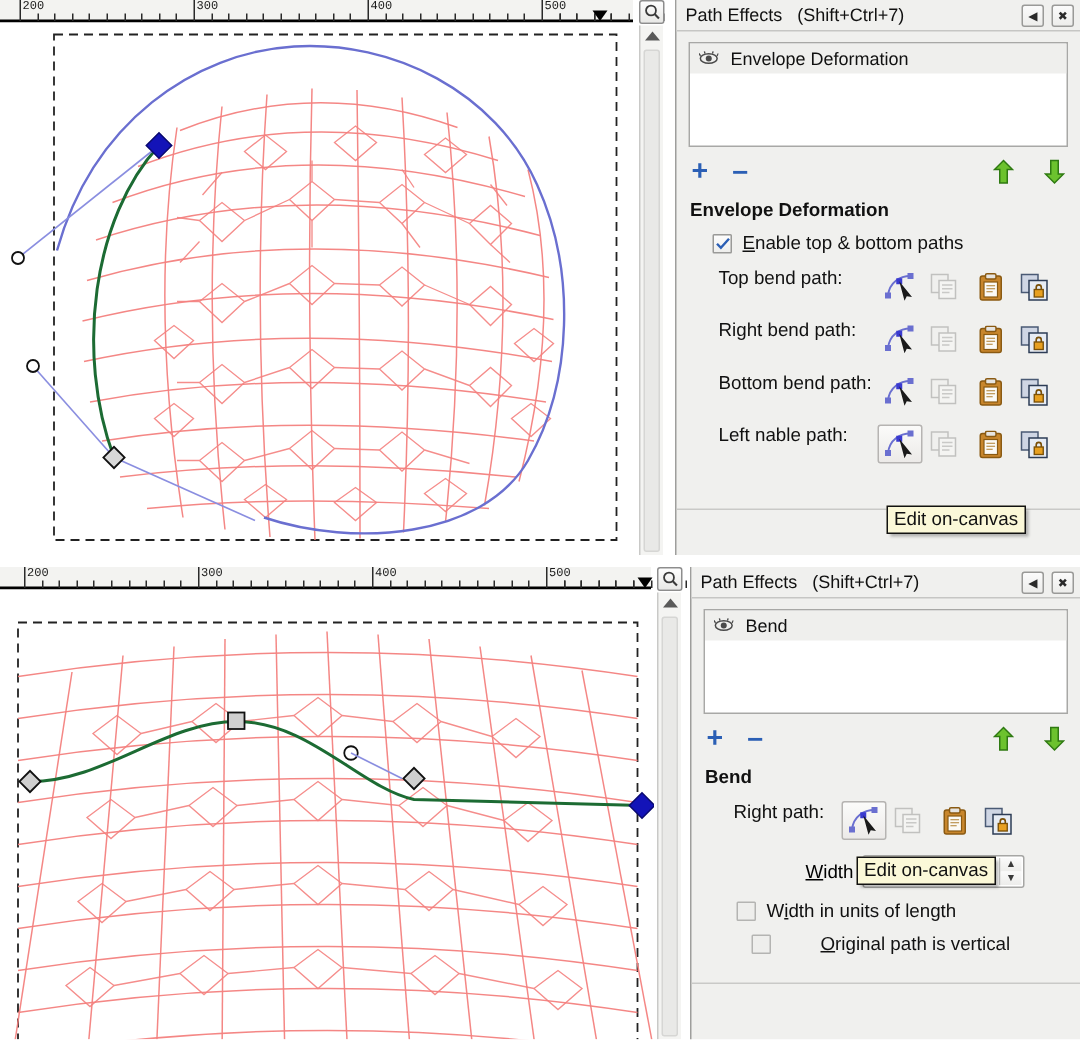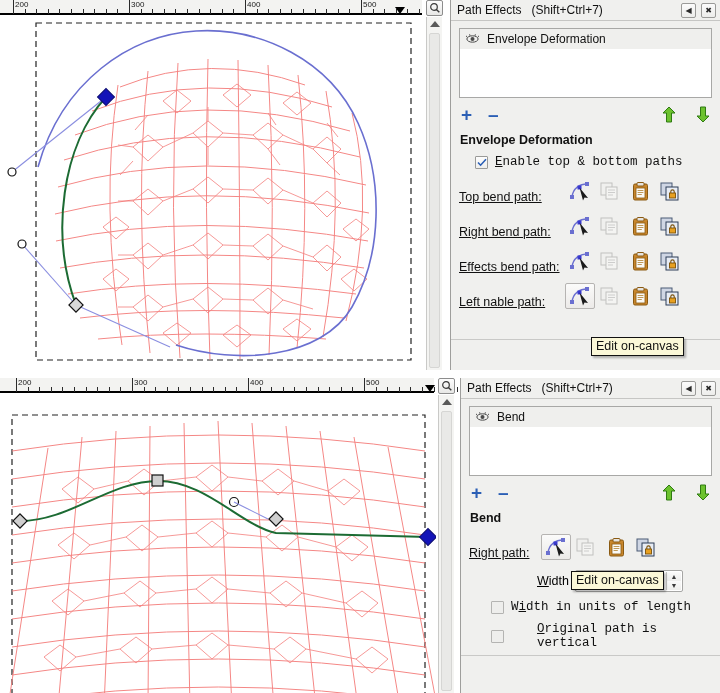--- a/index.html
+++ b/index.html
@@ -21,21 +21,21 @@
     position: absolute; left: 0; top: 0; height: 15px;
     background: #f3f3f1;
     border-bottom: 1px solid #000;
   }
   .ruler .tickline { position: absolute; left: 0; right: 0; bottom: 0; height: 1px; background:#000; }
   .ruler .tick { position: absolute; bottom: 0; width: 1px; background: #2a2a2a; }
   .ruler .tick.major { height: 14px; }
   .ruler .tick.minor { height: 5px; }
   .ruler .rlabel {
     position: absolute; top: 0px; font-size: 8px; color: #1a1a1a;
-    font-family: Liberation Sans, sans-serif; line-height: 9px;
+    font-family: Liberation Mono, monospace; line-height: 9px;
   }
   .ruler .pointer {
     position: absolute; bottom: 0px;
     width: 0; height: 0;
     border-left: 5px solid transparent;
     border-right: 5px solid transparent;
     border-top: 7px solid #000;
   }
   .canvas-body { position: absolute; left: 0; top: 15px; right: 0; bottom: 0; background: #fff; }
 
@@ -107,35 +107,35 @@
   .arrw { width: 14px; height: 17px; }
   .arrw + .arrw { margin-left: 20px; }
 
   .section-title {
     margin: 9px 0 0 9px;
     font-size: 12.5px; font-weight: bold; color: #111;
   }
 
   .chk-row {
     display: flex; align-items: center; gap: 7px;
-    margin: 8px 0 0 24px; font-size: 12.5px; color: #111; font-family: Liberation Mono, monospace;
+    margin: 8px 0 0 24px; font-size: 12.5px; color: #111;
   }
   .chkbox {
     width: 13px; height: 13px; flex: none;
     background: linear-gradient(#fdfdfd,#eeeeec);
     border: 1px solid #9a9a98; border-radius: 1px;
     display: flex; align-items: center; justify-content: center;
   }
   .chkbox.off { background: #eeeeec; border-color:#b4b4b2;}
   .u { text-decoration: underline; }
 
   .path-row {
-    display: flex; align-items: flex-end;
-    margin-top: 9px; padding-left: 8px;
-    font-size: 12.5px; color: #111; text-decoration: underline;
+    display: flex; align-items: flex-start;
+    margin-top: 9px; padding-left: 28px;
+    font-size: 12.5px; color: #111;
   }
   .icons { display: flex; align-items: center; }
   .iconbtn {
     width: 30px; height: 26px;
     display: flex; align-items: center; justify-content: center;
     border: 1px solid transparent; border-radius: 2px;
   }
   .iconbtn.active {
     background: linear-gradient(#fbfbfa,#eceae8);
     border: 1px solid #b6b4b2;
@@ -454,21 +454,21 @@
             <rect x="1" y="1" width="11" height="12" fill="#cfd6e4" stroke="#4a5a74" stroke-width="1"></rect>
             <rect x="6" y="5" width="12" height="13" fill="#e7ecf4" stroke="#2d3c56" stroke-width="1"></rect>
             <rect x="9.5" y="11" width="6" height="5" fill="#e8a020" stroke="#7a5008" stroke-width="0.9"></rect>
             <path d="M10.8 11 V9.6 A1.7 1.7 0 0 1 14.2 9.6 V11" fill="none" stroke="#7a5008" stroke-width="1.1"></path>
           </svg>
         </span>
       </span>
     </div>
 
     <div class="path-row">
-      <span style="width:106px;display:inline-block;">Effects bend path:</span>
+      <span style="width:106px;display:inline-block;">Bottom bend path:</span>
       <span class="icons">
         <span class="iconbtn">
           <svg width="22" height="20" viewBox="0 0 22 20">
             <path d="M3 16 C4 7 11 3 18 3" fill="none" stroke="#6a6fd0" stroke-width="1.3"></path>
             <rect x="1" y="14" width="4" height="4" fill="#6a6fd0"></rect>
             <rect x="16" y="1" width="4" height="4" fill="#6a6fd0"></rect>
             <rect x="8.5" y="4.5" width="4" height="4" fill="#3a3ad0"></rect>
             <path d="M10.5 6.5 L19 17 L15.5 16.5 L14 19.5 Z" fill="#1a1a1a"></path>
           </svg>
         </span>
@@ -772,21 +772,21 @@
           <div>▲</div>
           <div>▼</div>
         </span>
       </span>
     </div>
 
     <div class="chk-row" style="margin-left:30px;">
       <span class="chkbox off"></span>
       <span>W<span class="u">i</span>dth in units of length</span>
     </div>
-    <div class="chk-row" style="margin-left:30px;gap:33px;">
+    <div class="chk-row" style="margin-left:40px;gap:33px;">
       <span class="chkbox off"></span>
       <span><span class="u">O</span>riginal path is vertical</span>
     </div>
 
     <div class="dock-sep" style="top:277px;"></div>
 
     <div class="tooltip" style="left:110px;top:193px;">Edit on-canvas</div>
   </div>
 
 </div>

